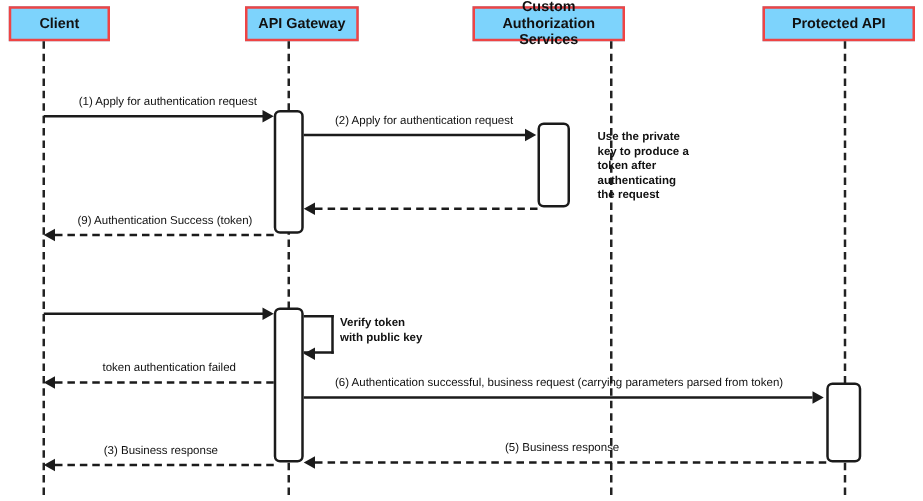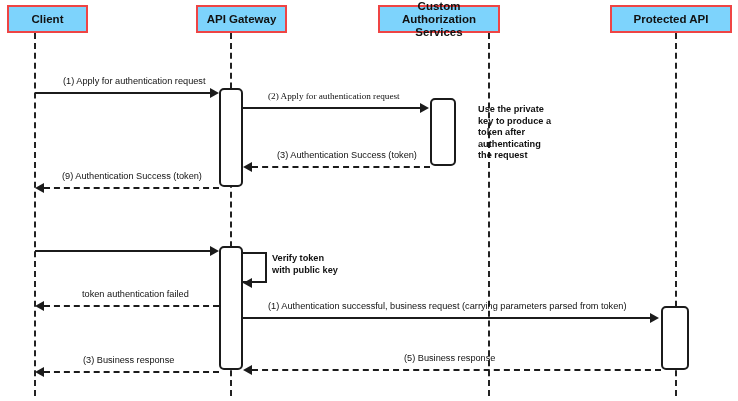--- a/index.html
+++ b/index.html
@@ -133,47 +133,46 @@
   <div class="activation" style="left:430px;top:98px;width:26px;height:68px;"></div>
 
   <div class="activation" style="left:219px;top:246px;width:24px;height:124px;"></div>
 
   <div class="activation" style="left:661px;top:306px;width:28px;height:64px;"></div>
 
   <div class="msg-label" style="left:63px;top:76px;text-align:right;">(1) Apply for authentication request</div>
   <div class="msg-line" style="left:35px;top:92px;width:178px;"></div>
   <div class="arrow right" style="left:210px;top:88px;"></div>
 
-  <div class="msg-label" style="left:268px;top:91px;font-family:Liberation Serif, serif;">(2) Apply for authentication request</div>
+  <div class="msg-label" style="left:268px;top:91px;">(2) Apply for authentication request</div>
   <div class="msg-line" style="left:243px;top:107px;width:178px;"></div>
   <div class="arrow right" style="left:420px;top:103px;"></div>
 
   <div class="note" style="left:462px;top:104px;">Use the private key to produce a token after authenticating the request</div>
 
-  <div class="msg-label" style="left:277px;top:150px;">(3) Authentication Success (token)</div>
   <div class="msg-line dashed" style="left:252px;top:166px;width:178px;"></div>
   <div class="arrow left" style="left:243px;top:162px;"></div>
 
   <div class="msg-label" style="left:62px;top:171px;">(9) Authentication Success (token)</div>
   <div class="msg-line dashed" style="left:44px;top:187px;width:175px;"></div>
   <div class="arrow left" style="left:35px;top:183px;"></div>
 
   <div class="msg-line" style="left:35px;top:250px;width:178px;"></div>
   <div class="arrow right" style="left:210px;top:246px;"></div>
 
   <div class="self-box" style="left:243px;top:252px;width:24px;height:31px;"></div>
   <div class="arrow left" style="left:243px;top:278px;"></div>
   <div class="self-label" style="left:272px;top:253px;">Verify token</div>
   <div class="self-label" style="left:272px;top:265px;">with public key</div>
 
   <div class="msg-label" style="left:82px;top:289px;">token authentication failed</div>
   <div class="msg-line dashed" style="left:44px;top:305px;width:175px;"></div>
   <div class="arrow left" style="left:35px;top:301px;"></div>
 
-  <div class="msg-label" style="left:268px;top:301px;">(1) Authentication successful, business request (carrying parameters parsed from token)</div>
+  <div class="msg-label" style="left:268px;top:301px;">(6) Authentication successful, business request (carrying parameters parsed from token)</div>
   <div class="msg-line" style="left:243px;top:317px;width:407px;"></div>
   <div class="arrow right" style="left:650px;top:313px;"></div>
 
   <div class="msg-label" style="left:404px;top:353px;">(5) Business response</div>
   <div class="msg-line dashed" style="left:252px;top:369px;width:409px;"></div>
   <div class="arrow left" style="left:243px;top:365px;"></div>
 
   <div class="msg-label" style="left:83px;top:355px;">(3) Business response</div>
   <div class="msg-line dashed" style="left:44px;top:371px;width:175px;"></div>
   <div class="arrow left" style="left:35px;top:367px;"></div>

